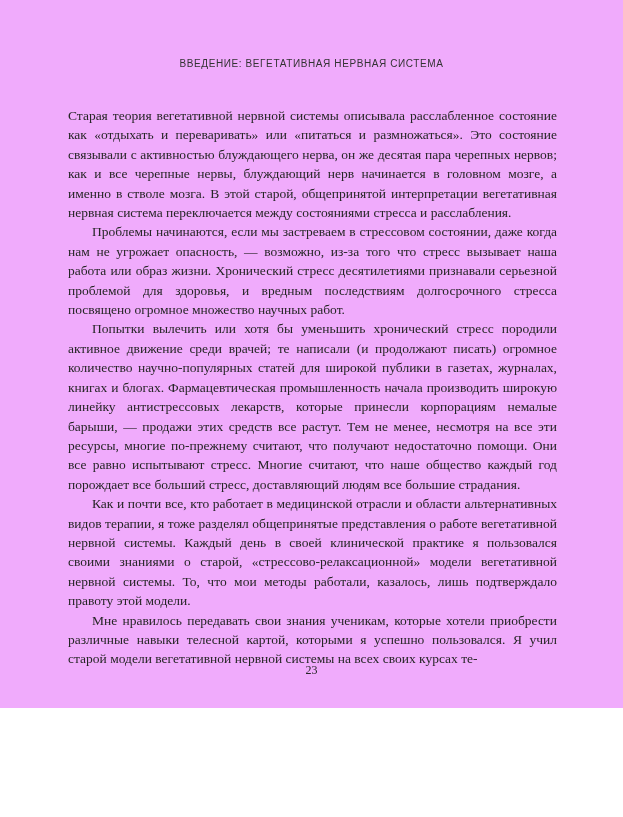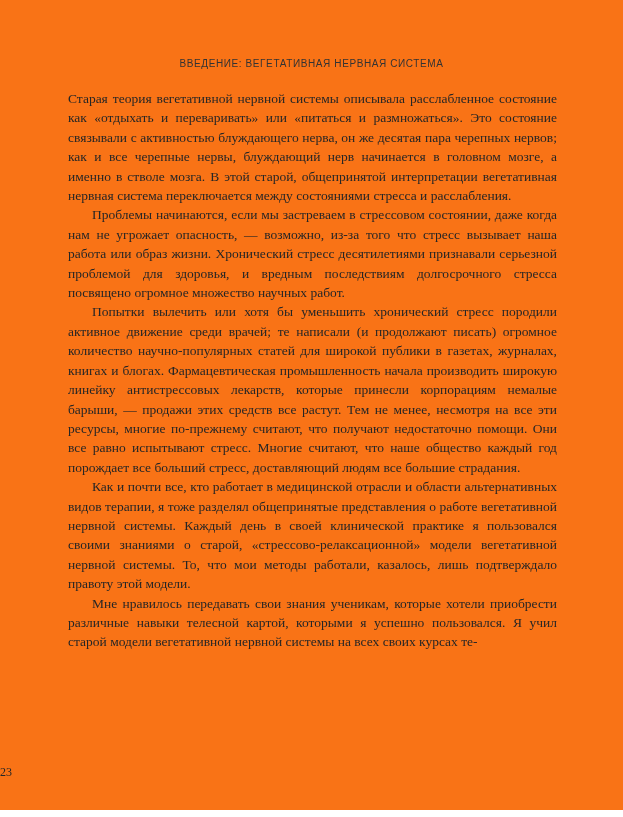--- a/index.html
+++ b/index.html
@@ -3,41 +3,41 @@
 <meta charset="utf-8">
 <style>
   html, body {
     margin: 0;
     padding: 0;
     background: #ffffff;
   }
   .page {
     position: relative;
     width: 623px;
-    height: 810px;
-    background: #f97316;
+    height: 708px;
+    background: #f0abfc;
     font-family: "Liberation Serif", serif;
     color: #262626;
     overflow: hidden;
   }
   .running-head {
     position: absolute;
     top: 58px;
     left: 0;
     right: 0;
     text-align: center;
     font-family: "Liberation Sans", sans-serif;
     font-size: 10px;
     letter-spacing: 0.6px;
     color: #333333;
     text-transform: uppercase;
   }
   .body-text {
     position: absolute;
-    top: 89px;
+    top: 106px;
     left: 68px;
     width: 489px;
     font-size: 13.5px;
     line-height: 19.4px;
     text-align: justify;
     hyphens: auto;
     -webkit-hyphens: auto;
   }
   .body-text p {
     margin: 0;
@@ -45,20 +45,21 @@
     text-indent: 24px;
   }
   .body-text p:first-child {
     text-indent: 0;
   }
   .page-number {
     position: absolute;
     bottom: 30px;
     left: 0;
     right: 0;
+    text-align: center;
     font-size: 12px;
     color: #262626;
   }
 </style>
 </head>
 <body>
 
 <div class="page">
 
   <div class="running-head">ВВЕДЕНИЕ: ВЕГЕТАТИВНАЯ НЕРВНАЯ СИСТЕМА</div>

